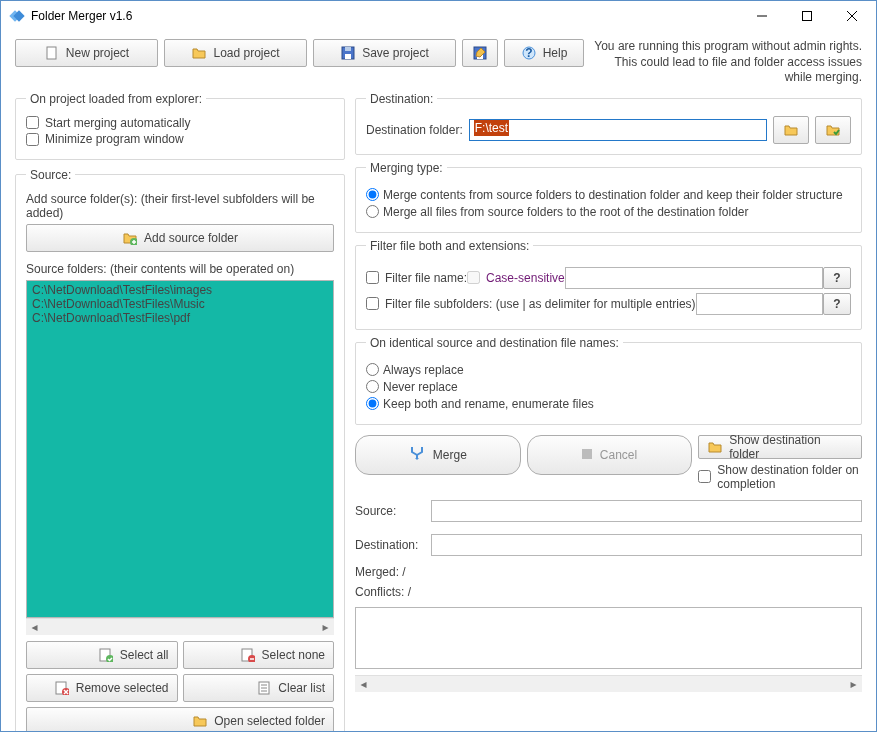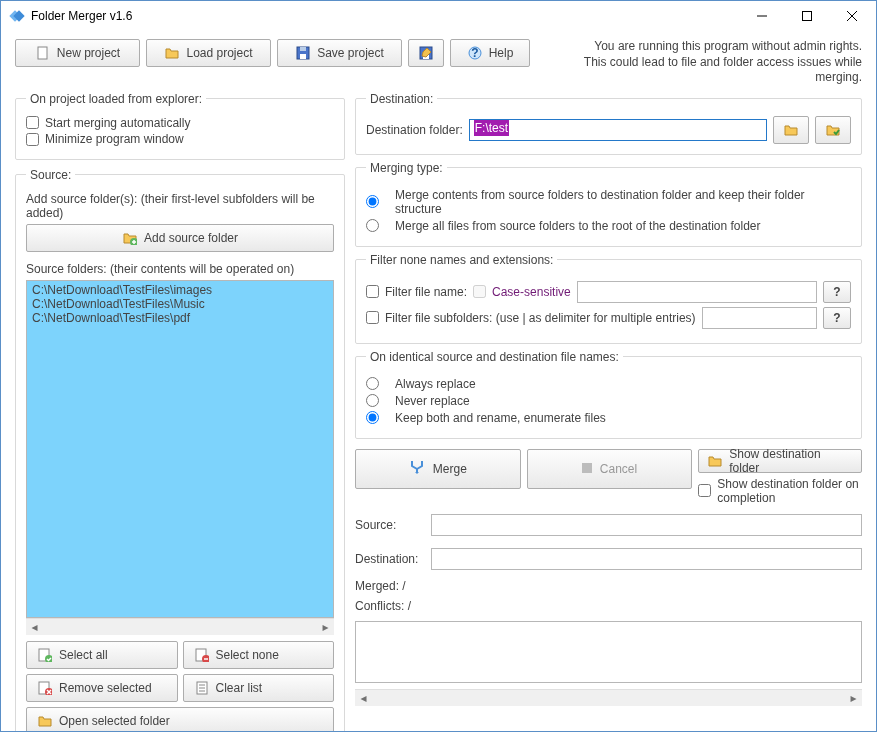--- a/index.html
+++ b/index.html
@@ -6,54 +6,54 @@
 body{background:#fff;width:877px;height:732px;overflow:hidden;border:1px solid #5a8fc7}
 .titlebar{height:30px;display:flex;align-items:center;padding:0 2px}
 .titlebar .logo{width:16px;height:16px;margin:0 6px}
 .titlebar .title{flex:1;font-size:12px;color:#000}
 .tbtn{width:45px;height:28px;display:flex;align-items:center;justify-content:center}
 .content{padding:8px 14px 14px 14px;display:flex;gap:10px}
 .col-left{width:330px;display:flex;flex-direction:column;gap:8px}
 .col-right{flex:1;display:flex;flex-direction:column;gap:6px}
 .toolbar{display:flex;gap:6px;margin-bottom:6px;align-items:flex-start}
 .btn{height:28px;border:1px solid #adadad;background:linear-gradient(#fdfdfd,#e9e9e9);border-radius:2px;display:flex;align-items:center;justify-content:center;gap:6px;padding:0 8px;cursor:pointer;min-width:0}
-.btn.wide{width:125px}
+.btn.wide{width:143px}
 .btn.iconbtn{width:36px}
 .btn .ic{width:16px;height:16px;display:flex;align-items:center;justify-content:center}
 .warning{flex:1;text-align:right;color:#e8761a;line-height:1.3}
 fieldset{border:1px solid #d9d9d9;border-radius:2px;padding:10px 10px 10px 10px}
 legend{padding:0 4px;color:#444;font-size:12px}
 .chk{display:inline-flex;align-items:center;gap:6px;cursor:pointer}
 .chk input{width:13px;height:13px}
 .fullbtn{width:100%}
-.listbox{border:1px solid #b7b7b7;background:#7dd3fc;height:338px;overflow:auto;font-family:"Segoe UI";padding:2px}
+.listbox{border:1px solid #b7b7b7;background:#14b8a6;height:338px;overflow:auto;font-family:"Segoe UI";padding:2px}
 .listbox div{padding:0 3px;white-space:nowrap}
 .scrollx{height:17px;background:#f0f0f0;display:flex;align-items:center;justify-content:space-between;border-top:1px solid #e0e0e0}
 .scrollarrow{width:17px;height:17px;display:flex;align-items:center;justify-content:center;color:#707070}
 .btngrid{display:grid;grid-template-columns:1fr 1fr;gap:5px;margin-top:6px}
-.btngrid .btn{justify-content:flex-start;padding-left:10px;height:28px}
+.btngrid .btn{justify-content:flex-end;padding-left:10px;height:28px}
 .btngrid .btn.span2{grid-column:1/3}
 .destrow{display:flex;align-items:center;gap:6px}
 .destrow label{white-space:nowrap}
 .input{border:1px solid #7a7a7a;height:22px;padding:1px 4px;background:#fff}
 .input.sel{border:1px solid #2378c9;background:#fff}
-.input.sel .seltext{background:#a21caf;color:#fff;padding:1px 1px}
-.radio{display:flex;align-items:center;gap:16px;margin:3px 0;cursor:pointer}
+.input.sel .seltext{background:#c2410c;color:#fff;padding:1px 1px}
+.radio{display:flex;align-items:center;gap:4px;margin:3px 0;cursor:pointer}
 .radio input{width:13px;height:13px}
 .helpbtn{width:28px;height:22px;border:1px solid #adadad;background:linear-gradient(#fdfdfd,#e9e9e9);border-radius:2px;display:flex;align-items:center;justify-content:center;color:#0a63b0;font-weight:bold;cursor:pointer}
 .actionrow{display:flex;gap:6px;margin-top:4px}
-.bigbtn{flex:1;height:40px;border:1px solid #adadad;background:linear-gradient(#fdfdfd,#e9e9e9);border-radius:2px;display:flex;align-items:center;justify-content:center;gap:8px;cursor:pointer}
+.bigbtn{flex:1;height:40px;border:1px solid #adadad;background:linear-gradient(#fdfdfd,#e9e9e9);border-radius:14px;display:flex;align-items:center;justify-content:center;gap:8px;cursor:pointer}
 .bigbtn.disabled{color:#989898}
 .statrow{display:flex;align-items:center;gap:6px;margin:3px 0}
 .statrow .lab{width:70px}
 .statbox{flex:1;border:1px solid #b7b7b7;height:22px;background:#fff}
 .logbox{border:1px solid #b7b7b7;height:62px;background:#fff;margin-top:2px;overflow:auto}
 .smallgap{height:4px}
 .label{color:#444}
-.filterrow{display:flex;align-items:center;gap:6px;margin:4px 0}
+.filterrow{display:flex;align-items:center;gap:0;margin:4px 0}
 .filterrow .tin{flex:1;border:1px solid #b7b7b7;height:22px;background:#fff}
 </style>
 </head>
 <body>
 
 <div class="titlebar">
   <span class="logo">
     <svg width="16" height="16" viewBox="0 0 16 16">
         <rect x="2" y="4" width="8" height="8" fill="#6fb4f0" transform="rotate(45 6 8)"></rect>
         <rect x="6" y="4" width="8" height="8" fill="#3d8bd8" transform="rotate(45 10 8)"></rect>
@@ -259,21 +259,21 @@
               <input type="radio" name="mt" checked="" style="">
               <span>Merge contents from source folders to destination folder and keep their folder structure</span>
             </label>
           <label class="radio">
               <input type="radio" name="mt" style="">
               <span>Merge all files from source folders to the root of the destination folder</span>
             </label>
         </fieldset>
 
         <fieldset>
-          <legend>Filter none names and extensions:</legend>
+          <legend>Filter file both and extensions:</legend>
           <div class="filterrow">
             <label class="chk">
                 <input type="checkbox" style="">
                 <span>Filter file name:</span>
               </label>
             <label class="chk" style="color:#9a9a9a">
                 <input type="checkbox" disabled="" style="">
                 <span style="color:#701a75">Case-sensitive</span>
               </label>
             <div class="tin"></div>

